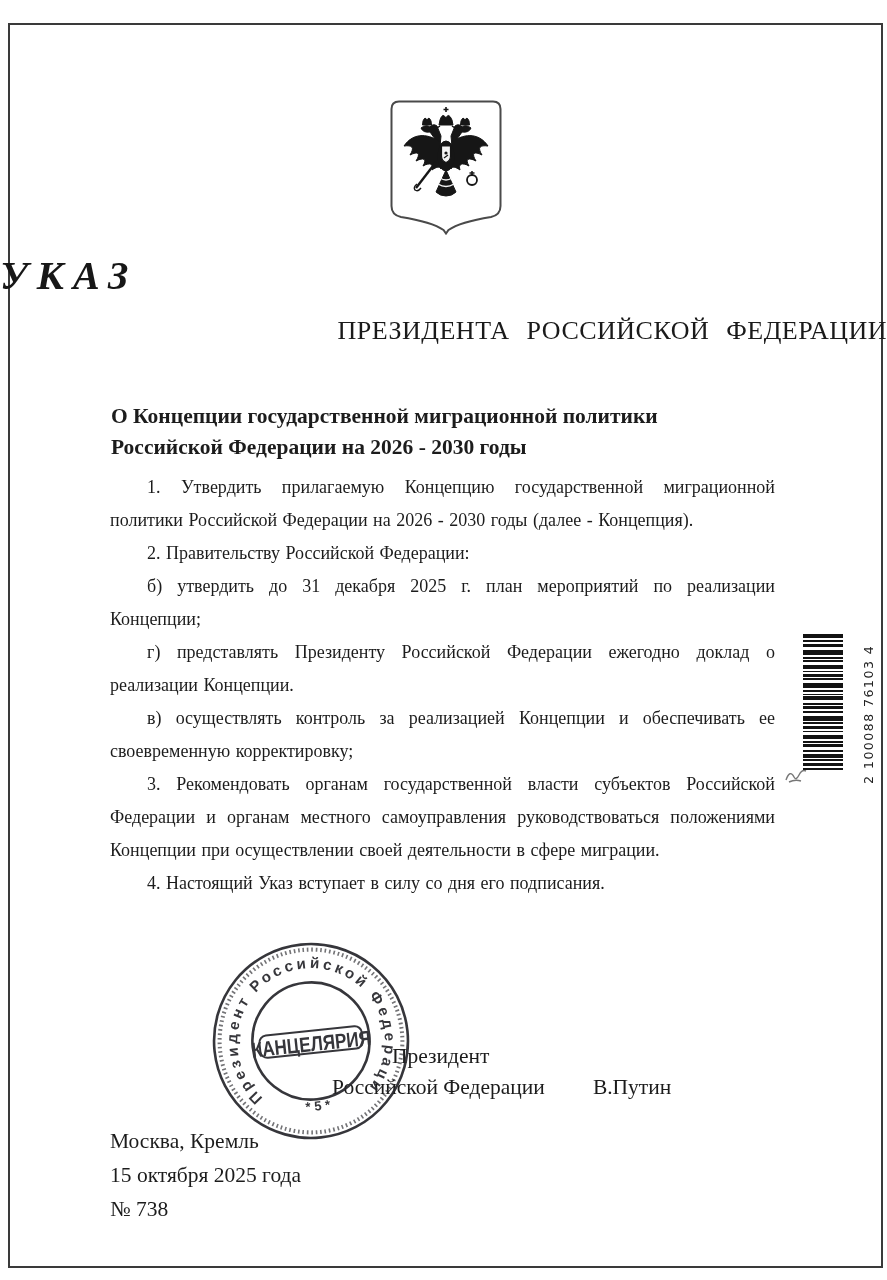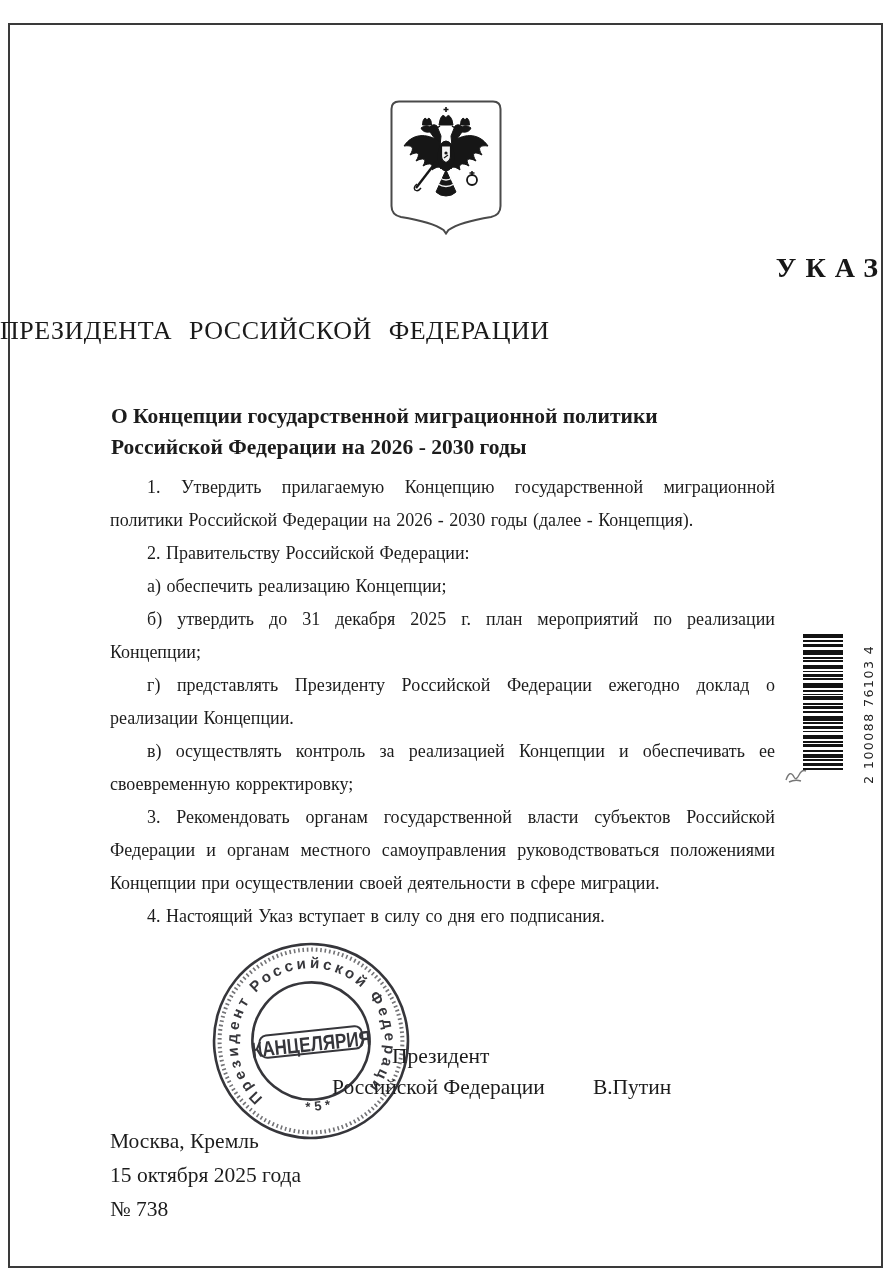--- a/index.html
+++ b/index.html
@@ -8,25 +8,25 @@
     font-family:"Liberation Serif",serif;color:#1c1c1c;overflow:hidden;
   }
   .frame{
     position:absolute;left:8px;top:23px;width:875px;height:1245px;
     border:2px solid #3a3a3a;box-sizing:border-box;background:#fff;
   }
   
   .coat{position:absolute;left:390px;top:100px;width:112px;height:136px;}
   
   .ukaz{
-    position:absolute;left:0;top:252px;width:887px;margin:0;text-align:right;
-    font-size:28px;font-weight:700;letter-spacing:9px;color:#171717;
+    position:absolute;left:0;top:252px;width:887px;margin:0;text-align:left;
+    font-size:40px;font-weight:700;letter-spacing:9px;color:#171717;font-style:italic;
   }
   .issuer{
-    position:absolute;left:0;top:316px;width:887px;margin:0;text-align:left;
+    position:absolute;left:0;top:316px;width:887px;margin:0;text-align:right;
     font-size:26px;font-weight:400;letter-spacing:.5px;word-spacing:10px;color:#1a1a1a;
   }
   .subject{
     position:absolute;left:111px;top:401px;width:665px;
     font-size:21.5px;font-weight:700;line-height:31px;
   }
   
   .docbody{position:absolute;left:110px;top:471px;width:665px;}
   .docbody p{
     margin:0;font-size:18px;line-height:33px;text-align:justify;
@@ -108,21 +108,20 @@
 <h2 class="issuer">ПРЕЗИДЕНТА РОССИЙСКОЙ ФЕДЕРАЦИИ</h2>
 
 <div class="subject">
   <div>О Концепции государственной миграционной политики</div>
   <div>Российской Федерации на 2026 - 2030 годы</div>
 </div>
 
 <div class="docbody">
   <p>1. Утвердить прилагаемую Концепцию государственной миграционной политики Российской Федерации на 2026 - 2030 годы (далее - Концепция).</p>
   <p>2. Правительству Российской Федерации:</p>
-  <p>а) обеспечить реализацию Концепции;</p>
   <p>б) утвердить до 31 декабря 2025 г. план мероприятий по реализации Концепции;</p>
   <p>г) представлять Президенту Российской Федерации ежегодно доклад о реализации Концепции.</p>
   <p>в) осуществлять контроль за реализацией Концепции и обеспечивать ее своевременную корректировку;</p>
   <p>3. Рекомендовать органам государственной власти субъектов Российской Федерации и органам местного самоуправления руководствоваться положениями Концепции при осуществлении своей деятельности в сфере миграции.</p>
   <p>4. Настоящий Указ вступает в силу со дня его подписания.</p>
 </div>
 
 <div class="sig">
   <div class="sig-l1">Президент</div>
   <div class="sig-l2">

